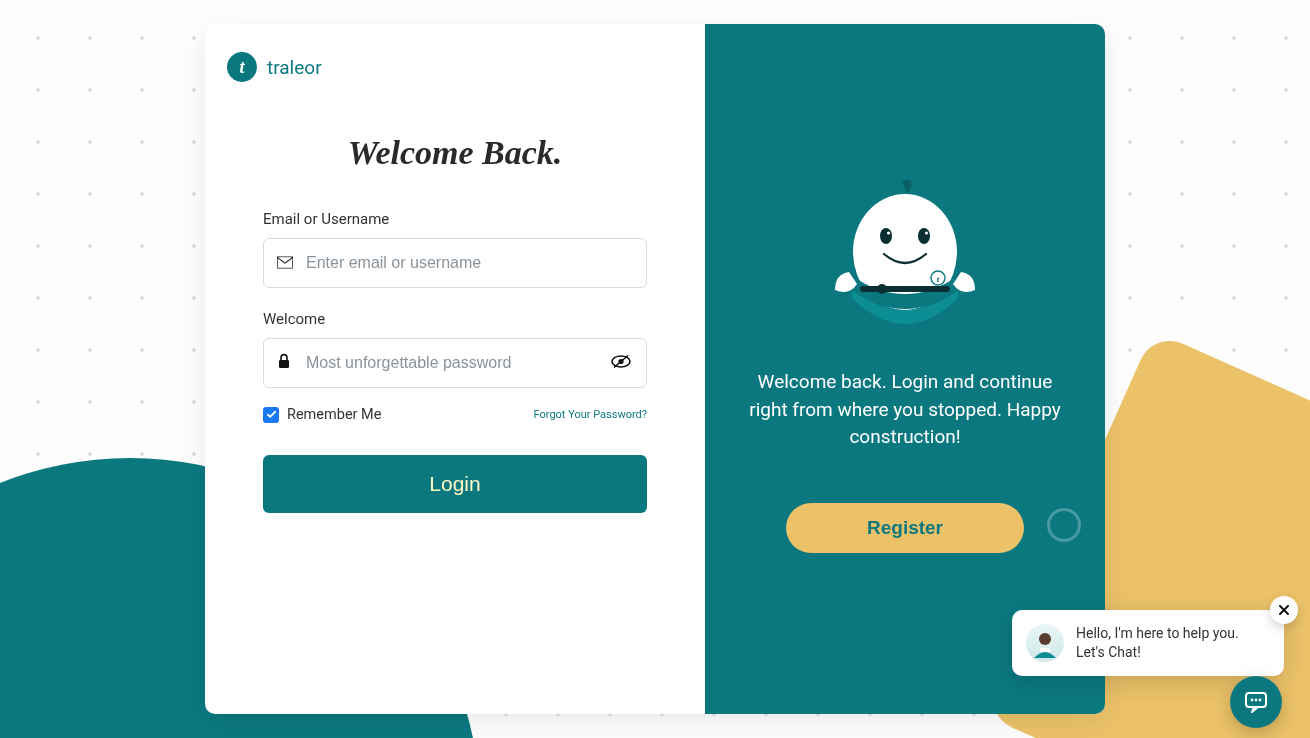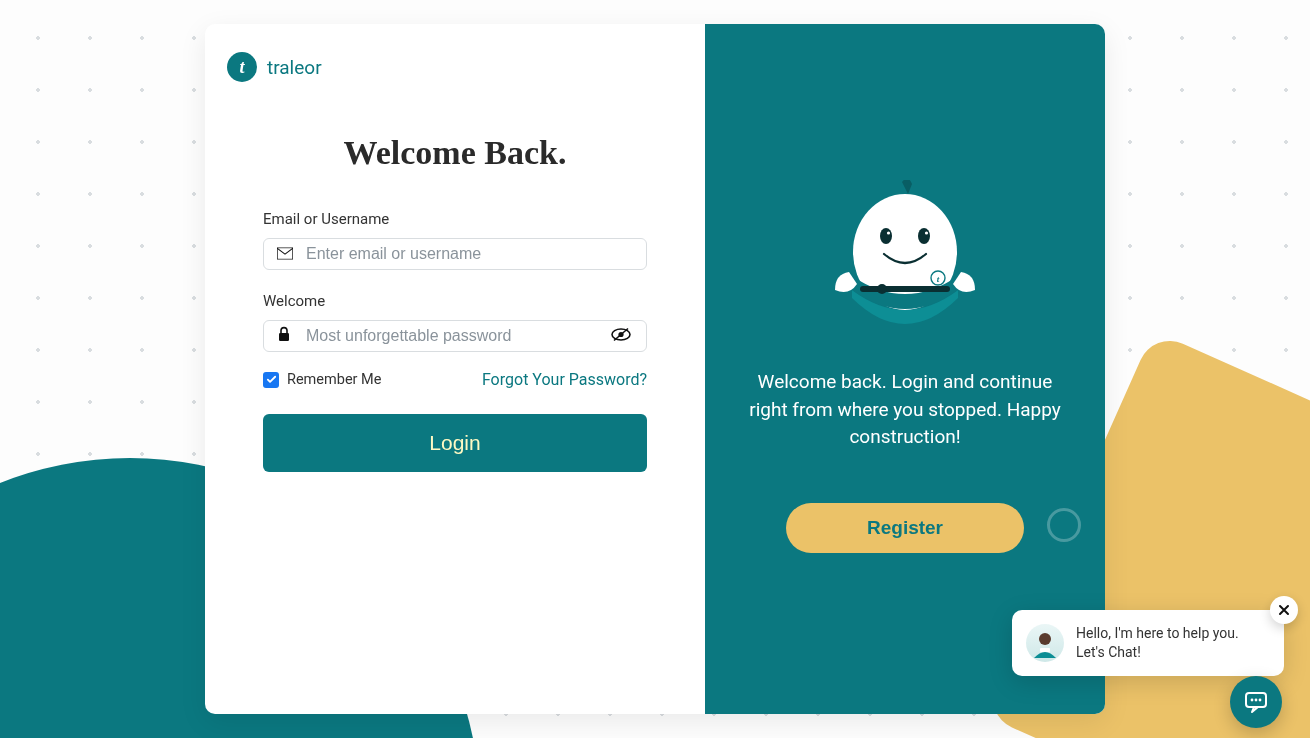--- a/index.html
+++ b/index.html
@@ -79,20 +79,21 @@
   .brand-name { color: #0b7880; font-weight: 400; font-size: 19px; }
 
   .form-wrap { padding: 52px 58px 0 58px; }
   .title-left {
     font-family: Georgia, "Times New Roman", serif;
     font-size: 34px;
     font-weight: 700;
     text-align: center;
     color: #2a2a2a;
     margin-bottom: 38px;
+    font-style: italic;
   }
   .field-label {
     font-size: 15px;
     color: #333;
     margin-bottom: 10px;
   }
   .input-group {
     position: relative;
     margin-bottom: 22px;
   }
@@ -101,45 +102,45 @@
     left: 14px; top: 50%; transform: translateY(-50%);
     color: #111;
   }
   .input-icon-right {
     position: absolute;
     right: 16px; top: 50%; transform: translateY(-50%);
     color: #111;
   }
   .text-input {
     width: 100%;
-    height: 32px;
+    height: 50px;
     border: 1px solid #d9dde0;
     border-radius: 6px;
     padding: 0 44px 0 42px;
     font-size: 16px;
     color: #333;
     background: #fff;
   }
   .text-input::placeholder { color: #8a939b; }
 
   .row-remember {
     display: flex;
     align-items: center;
     justify-content: space-between;
     margin-top: -4px;
-    margin-bottom: 25px;
+    margin-bottom: 32px;
     font-size: 14.5px;
   }
   .remember-left { display: flex; align-items: center; gap: 8px; color: #333; }
   .checkbox {
     width: 16px; height: 16px; border-radius: 3px;
     background: #1877f2; display: inline-flex; align-items: center; justify-content: center;
     color: #fff;
   }
-  .forgot-link { color: #0b7880; text-decoration: none; font-size: 16px; }
+  .forgot-link { color: #0b7880; text-decoration: none; font-size: 11px; }
 
   .login-btn {
     width: 100%;
     height: 58px;
     background: #0b7880;
     color: #fef9c3;
     border: none;
     border-radius: 6px;
     font-size: 21px;
     font-weight: 500;

